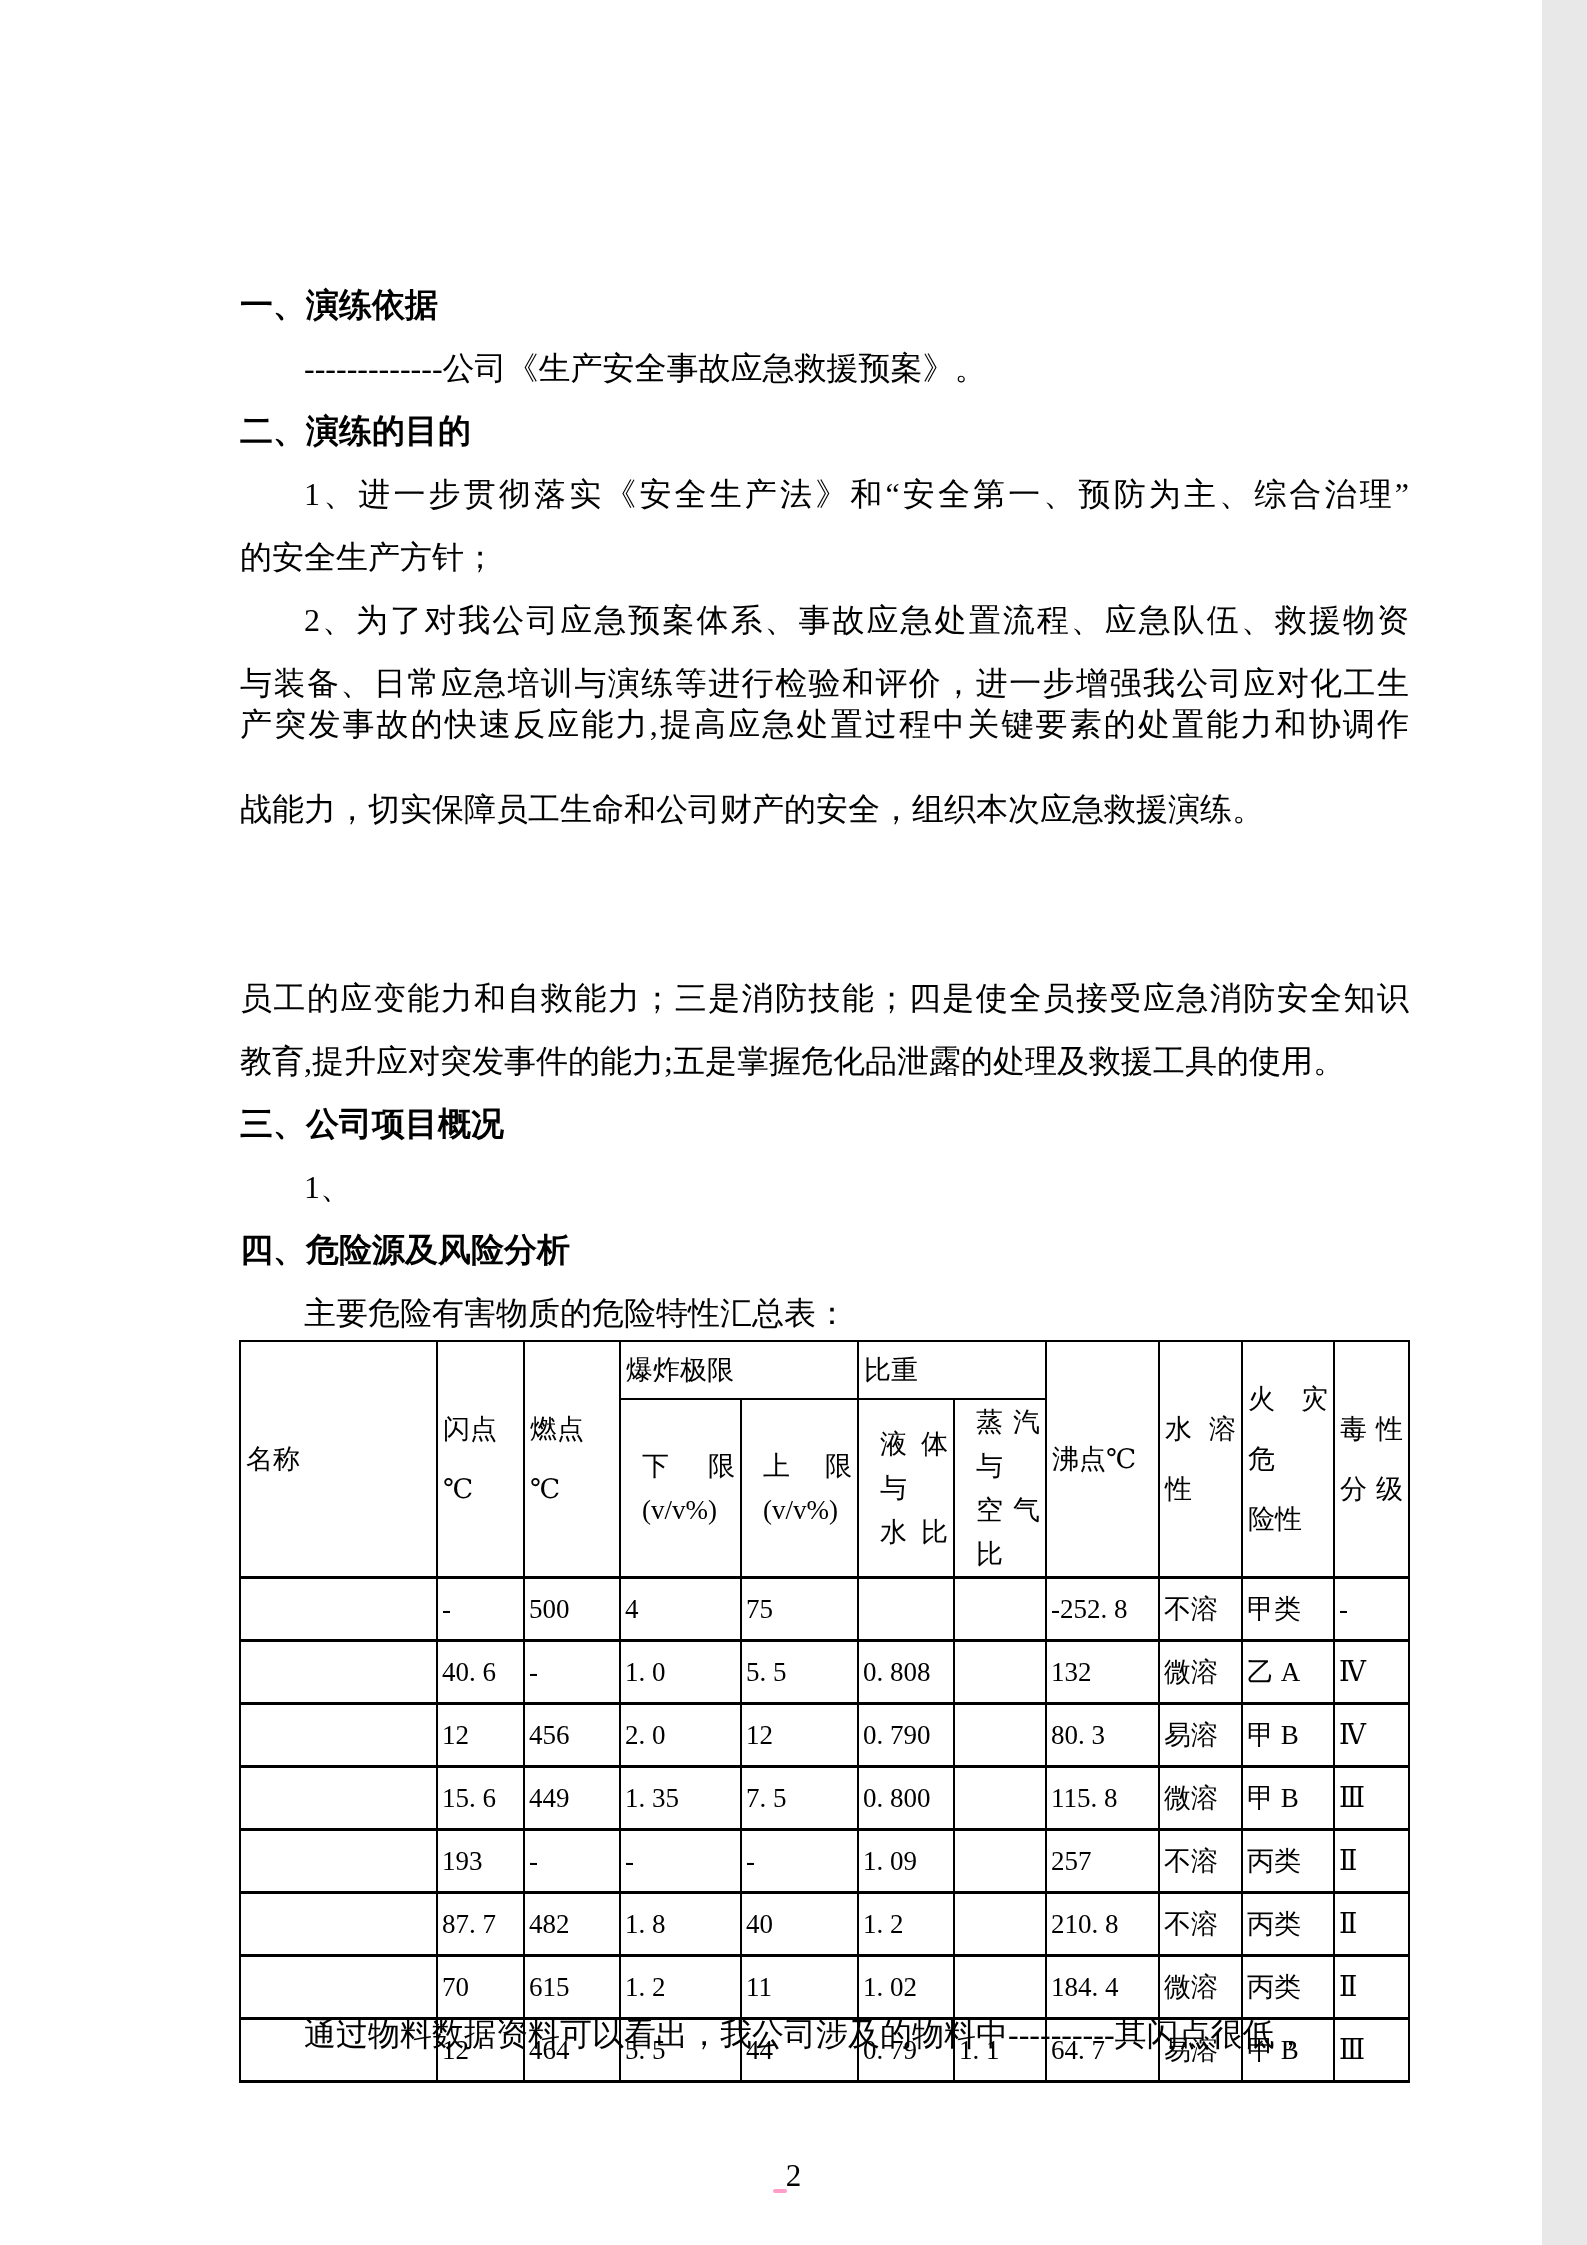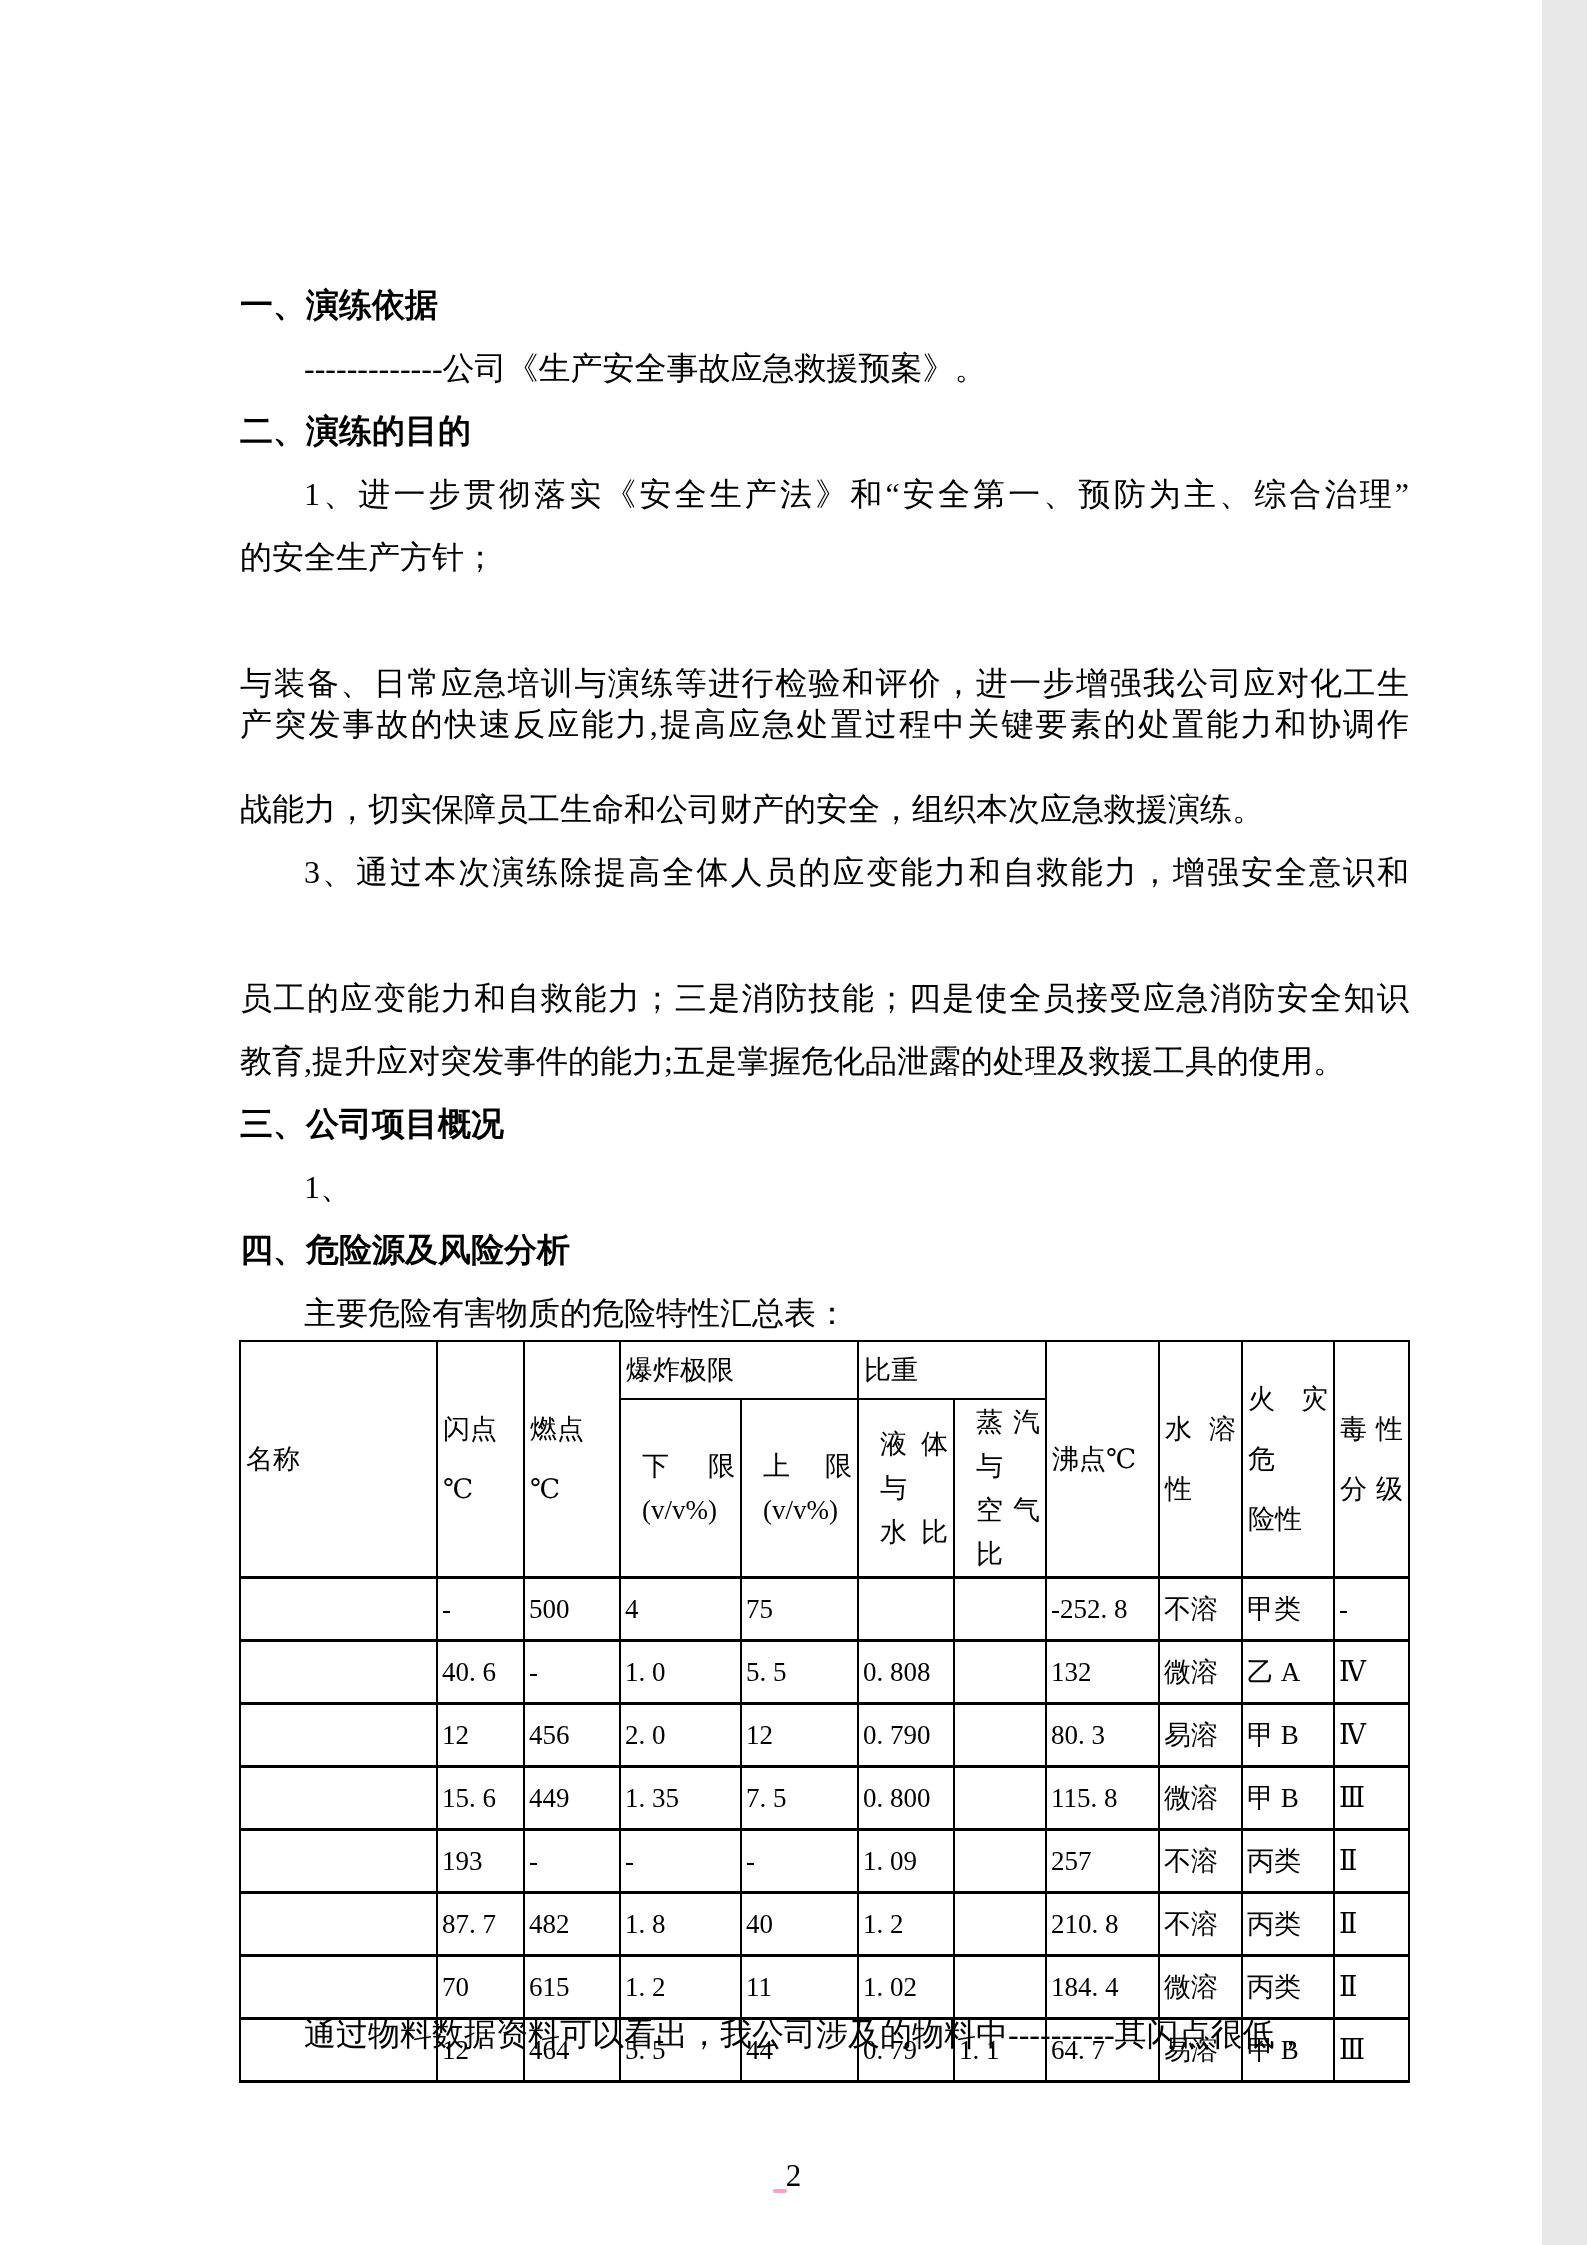--- a/index.html
+++ b/index.html
@@ -71,24 +71,24 @@
 </head>
 <body>
 
 <div class="page">
 
   <div class="line bold" style="top:284px">一、演练依据</div>
   <div class="line indent" style="top:347px">-------------公司《生产安全事故应急救援预案》。</div>
   <div class="line bold" style="top:410px">二、演练的目的</div>
   <div class="line indent fill" style="top:473px">1、进一步贯彻落实《安全生产法》和“安全第一、预防为主、综合治理”</div>
   <div class="line" style="top:536px">的安全生产方针；</div>
+  <div class="line indent fill" style="top:599px">2、为了对我公司应急预案体系、事故应急处置流程、应急队伍、救援物资</div>
   <div class="line fill" style="top:662px">与装备、日常应急培训与演练等进行检验和评价，进一步增强我公司应对化工生</div>
   <div class="line fill" style="top:703px">产突发事故的快速反应能力,提高应急处置过程中关键要素的处置能力和协调作</div>
   <div class="line" style="top:788px">战能力，切实保障员工生命和公司财产的安全，组织本次应急救援演练。</div>
-  <div class="line indent fill" style="top:851px">3、通过本次演练除提高全体人员的应变能力和自救能力，增强安全意识和</div>
   <div class="line fill" style="top:977px">员工的应变能力和自救能力；三是消防技能；四是使全员接受应急消防安全知识</div>
   <div class="line" style="top:1040px">教育,提升应对突发事件的能力;五是掌握危化品泄露的处理及救援工具的使用。</div>
   <div class="line bold" style="top:1103px">三、公司项目概况</div>
   <div class="line indent" style="top:1166px">1、</div>
   <div class="line bold" style="top:1229px">四、危险源及风险分析</div>
   <div class="line indent" style="top:1292px">主要危险有害物质的危险特性汇总表：</div>
 
   <table class="hz-table">
     <colgroup>
       <col style="width:197px">

